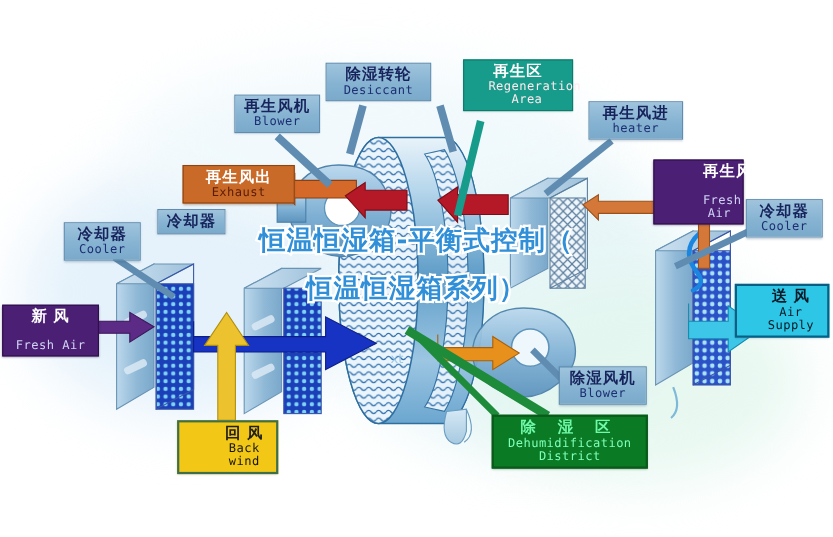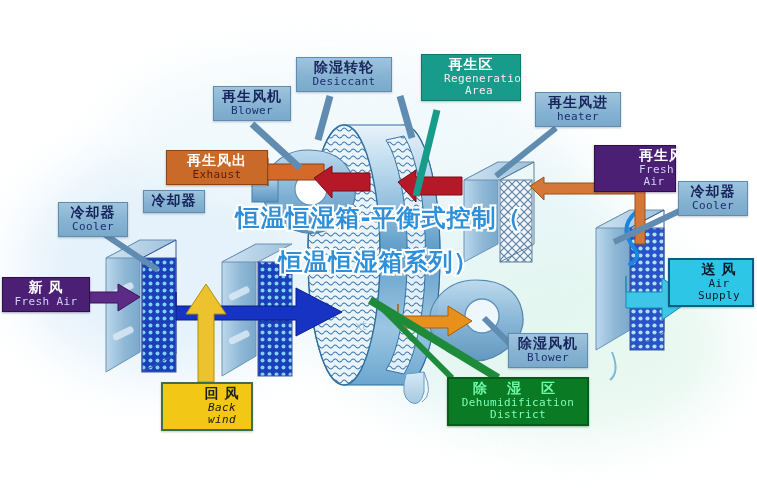--- a/index.html
+++ b/index.html
@@ -63,37 +63,37 @@
   }
   .lbl.teal .cn{color:#ffffff;}
   .lbl.teal .en{color:#ffe9ef;margin-left:16px;}
   
   .lbl.purple{
     background:#4b1f73;
     border:1px solid #2e1049;
     box-shadow:0 1px 2px rgba(40,20,70,.4);
   }
   .lbl.purple .cn{color:#ffffff;}
-  .lbl.purple .en{color:#cfd2f5;}
+  .lbl.purple .en{color:#cfd2f5;margin-top:12px;}
   
   .lbl.orange{
     background:#c96a28;
     border:1px solid #8d4514;
     box-shadow:0 1px 2px rgba(110,60,20,.4);
   }
   .lbl.orange .cn{color:#ffffff;}
   .lbl.orange .en{color:#5a1b06;}
   
   .lbl.yellow{
     background:#f2c716;
     border:2px solid #3f6f4a;
     box-shadow:0 1px 2px rgba(120,100,20,.35);
   }
   .lbl.yellow .cn{color:#20211c;}
-  .lbl.yellow .en{color:#16170f;font-style:italic;}
+  .lbl.yellow .en{color:#16170f;}
   
   .lbl.cyan{
     background:#2ec6e6;
     border:2px solid #0b5e82;
     box-shadow:0 1px 2px rgba(20,90,120,.35);
     padding-left:22px;
   }
   .lbl.cyan .cn{color:#071b28;}
   .lbl.cyan .en{color:#071b28;}
   

